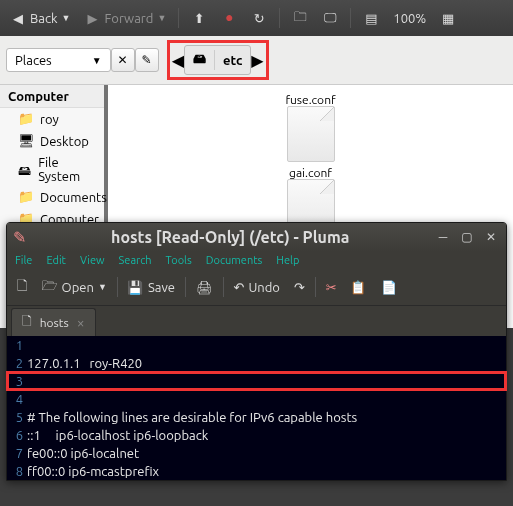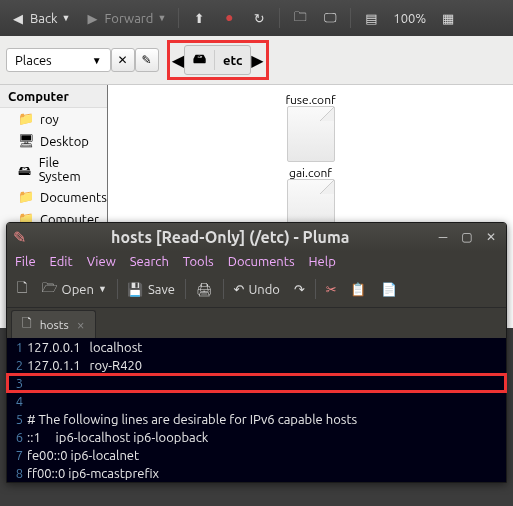--- a/index.html
+++ b/index.html
@@ -16,40 +16,40 @@
 .fm-area { background: #f2f1f0; height: 190px; display: flex; flex-direction: column; }
 .fm-pathbar { height: 54px; display: flex; align-items: center; padding: 4px 6px; background: #ededec; border-bottom: 1px solid #ccc; }
 .places-combo { background: #fff; border: 1px solid #bbb; border-radius: 3px; padding: 4px 8px; display: flex; align-items: center; gap: 40px; font-size: 13px; }
 .small-btn { width: 24px; height: 24px; border: 1px solid #bbb; background: linear-gradient(#fff,#e8e8e8); border-radius: 3px; display: flex; align-items: center; justify-content: center; font-size: 12px; }
 .breadcrumb-box { border: 3px solid #e33; padding: 2px; display: flex; align-items: center; }
 .breadcrumb { display: flex; align-items: center; background: #e8e8e8; border: 1px solid #bbb; border-radius: 3px; }
 .breadcrumb .seg { padding: 3px 8px; font-size: 13px; font-weight: bold; border-left: 1px solid #ccc; display: flex; align-items: center; gap: 3px; }
 .breadcrumb .seg:first-child { border-left: none; }
 
 .fm-body { flex: 1; display: flex; }
-.sidebar { width: 108px; background: #f7f7f7; border-right: 1px solid #737373; }
+.sidebar { width: 108px; background: #f7f7f7; border-right: 4px solid #737373; }
 .sidebar-header { font-weight: bold; font-size: 13px; padding: 4px 8px; background: #eee; border-bottom: 1px solid #ddd; }
 .sidebar-item { display: flex; align-items: center; gap: 6px; padding: 3px 8px 3px 18px; font-size: 13px; }
 .sidebar-item .sico { width: 16px; height: 16px; }
 
 .files-pane { flex: 1; background: #fff; padding: 8px; display: grid; grid-template-columns: 1fr; gap: 4px 20px; }
 .file-item { display: flex; flex-direction: column; align-items: center; font-size: 12px; }
 .file-icon { width: 48px; height: 56px; background: linear-gradient(#fafafa,#e8e8e8); border: 1px solid #ccc; border-radius: 2px; position: relative; }
 .file-icon::before { content: ''; position: absolute; top: 0; right: 0; width: 14px; height: 14px; background: linear-gradient(135deg, transparent 48%, #ccc 50%, #f0f0f0 52%); }
 .file-item.selected { }
 .file-item.selected .file-label { background: #2862b0; color: #fff; padding: 1px 4px; }
 .file-item.highlighted { border: 3px solid #e33; padding: 2px 10px; }
 
 
 .editor-window { position: absolute; top: 222px; left: 6px; width: 501px; background: #3c3b37; border: 1px solid #1a1a1a; border-radius: 4px 4px 0 0; box-shadow: 0 2px 8px rgba(0,0,0,0.5); }
 .titlebar { background: linear-gradient(#4a4945, #3c3b37); height: 28px; display: flex; align-items: center; padding: 0 6px; gap: 6px; }
 .titlebar .title { flex: 1; text-align: center; color: #ddd; font-size: 16px; font-weight: bold; }
 .titlebar .winbtn { width: 18px; height: 18px; color: #ccc; display: flex; align-items: center; justify-content: center; font-size: 12px; }
 .menubar { background: #3c3b37; padding: 3px 8px; display: flex; gap: 14px; }
-.menubar span { color: #f0abfc; font-size: 13px; text-align: center; }
+.menubar span { color: #14b8a6; font-size: 11px; text-align: center; }
 .editor-toolbar { background: #3c3b37; padding: 4px 6px; display: flex; align-items: center; gap: 6px; border-bottom: 1px solid #2a2a2a; }
 .editor-toolbar .ebtn { display: flex; align-items: center; gap: 4px; color: #ddd; font-size: 13px; padding: 3px 4px; }
 .editor-toolbar .esep { width: 1px; height: 20px; background: #555; }
 .tab-bar { background: #3c3b37; padding: 2px 4px 0; display: flex; }
 .tab { background: #4a4945; border: 1px solid #2a2a2a; border-bottom: none; border-radius: 3px 3px 0 0; padding: 3px 10px; display: flex; align-items: center; gap: 8px; font-size: 12px; color: #ddd; }
 .tab .close { color: #888; font-size: 14px; }
 .code-area { background: #000015; font-family: "DejaVu Sans Mono", monospace; font-size: 13px; line-height: 18px; }
 .code-line { display: flex; }
 .gutter { width: 20px; text-align: right; color: #4a7ca8; padding-right: 4px; user-select: none; }
 .code-text { color: #e8e8e8; white-space: pre; }
@@ -222,21 +222,20 @@
   <div class="tab-bar">
     <div class="tab">
       <span>🗋</span>
       <span>hosts</span>
       <span class="close">×</span>
     </div>
   </div>
   <div class="code-area">
     <div class="code-line">
         <span class="gutter">1</span>
-        <span class="code-text">127.0.0.1   localhost</span>
       </div>
     <div class="code-line">
         <span class="gutter">2</span>
         <span class="code-text">127.0.1.1   roy-R420</span>
       </div>
     <div class="code-line highlight-row">
         <span class="gutter">3</span>
       </div>
     <div class="code-line">
         <span class="gutter">4</span>

